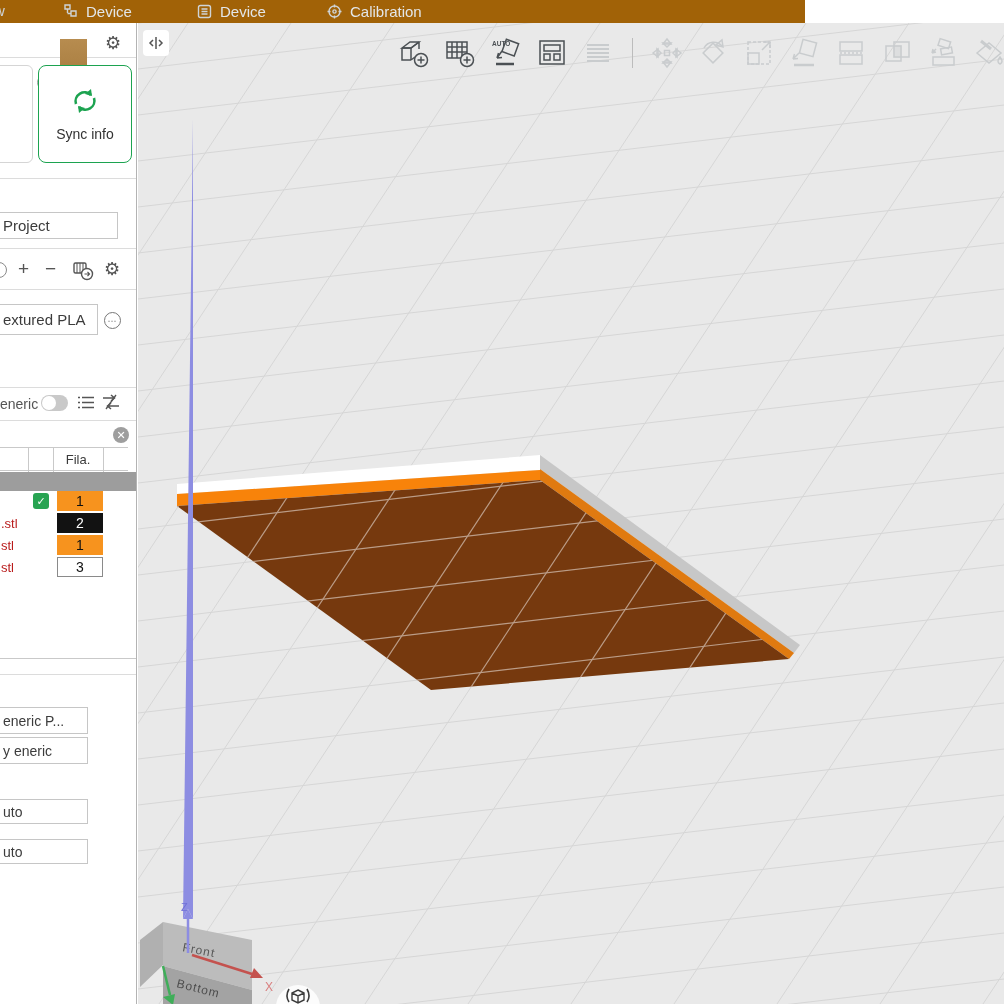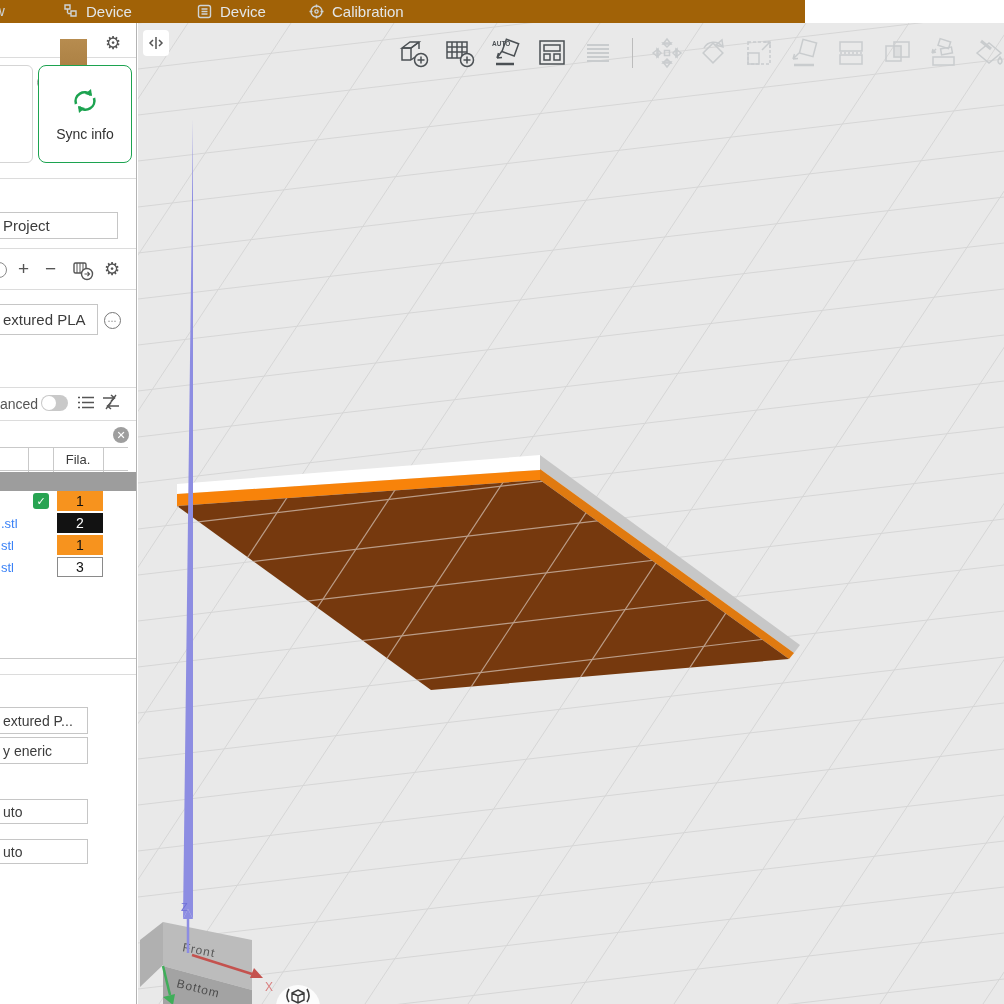--- a/index.html
+++ b/index.html
@@ -6,21 +6,21 @@
   html,body { width:1004px; height:1004px; overflow:hidden; background:#fff;
     font-family:"Liberation Sans", sans-serif; }
 
   
   .topbar { position:absolute; left:0; top:0; width:805px; height:23px;
     background:#a16207; color:#dde1e3; }
   .topbar .frag { position:absolute; left:-6px; top:2px; font-size:15px; color:#cdd2d5; }
   .tab { position:absolute; top:0; height:23px; display:flex; align-items:center;
     gap:7px; font-size:15px; color:#e3e6e8; cursor:default; }
   .tab svg { stroke:#cfd4d7; fill:none; stroke-width:1.4; }
-  .tab-device{ left:62px; } .tab-project{ left:196px; } .tab-calib{ left:308px;justify-content:space-between; }
+  .tab-device{ left:62px; } .tab-project{ left:196px; } .tab-calib{ left:326px;justify-content:space-between; }
 
   
   .sidebar { position:absolute; left:0; top:23px; width:137px; height:981px;
     background:#fff; border-right:1px solid #b3b3b3; overflow:hidden; }
   .divider { position:absolute; left:0; width:137px; height:1px; background:#dcdcdc; }
   .gear { color:#555; font-size:18px; line-height:1; }
   .box { position:absolute; left:-12px; background:#fff; border:1px solid #c6c6c6;
     font-size:15px; color:#3c3c3c; display:flex; align-items:center; padding-left:14px; }
 
   .printer-card { position:absolute; left:-62px; top:42px; width:95px; height:98px;
@@ -50,21 +50,21 @@
     border-radius:50%; color:#fff; font-size:11px; display:flex; align-items:center;
     justify-content:center; cursor:pointer; }
 
   .tbl-head { position:absolute; left:0; top:424px; width:128px; height:24px;
     border-top:1px solid #c9c9c9; border-bottom:1px solid #c9c9c9; background:#fff; }
   .tbl-head .v { position:absolute; top:0; width:1px; height:24px; background:#c9c9c9; }
   .tbl-head .h-lbl { position:absolute; left:53px; top:4px; width:50px; text-align:center;
     font-size:13px; color:#3a3a3a; }
   .sel-band { position:absolute; left:0; top:449px; width:137px; height:19px; background:#9d9d9d; }
   .trow { position:absolute; left:0; width:137px; height:22px; }
-  .trow .nm { position:absolute; left:1px; top:4px; font-size:13px; color:#3b82f6; }
+  .trow .nm { position:absolute; left:1px; top:4px; font-size:13px; color:#b91c1c; }
   .cell { position:absolute; left:57px; top:1px; width:46px; height:20px; text-align:center;
     font-size:14px; line-height:20px; cursor:pointer; }
   .c-orange { background:#f7931e; color:#101010; }
   .c-black  { background:#121212; color:#ffffff; }
   .c-white  { background:#ffffff; color:#101010; border:1px solid #8a8a8a; line-height:18px; }
   .chk { position:absolute; left:33px; top:3px; width:16px; height:16px; background:#28a452;
     border-radius:3px; color:#fff; font-size:11px; display:flex; align-items:center;
     justify-content:center; cursor:pointer; }
   .tbl-bottom { position:absolute; left:0; top:635px; width:137px; height:1px; background:#c9c9c9; }
 
@@ -150,21 +150,21 @@
   <span class="gear" style="position:absolute; left:104px; top:237px;">⚙</span>
 
   <div class="divider" style="top:266px;"></div>
 
   <div class="box" style="top:281px; width:110px; height:31px;">
     <span>extured PLA</span>
   </div>
   <div class="ellipsis-btn">⋯</div>
 
   <div class="divider" style="top:364px;"></div>
-  <span class="adv-label">anced</span>
+  <span class="adv-label">eneric</span>
   <div class="toggle">
       <div class="knob"></div>
     </div>
   <svg style="position:absolute; left:77px; top:372px;" width="18" height="15" viewBox="0 0 18 15">
     <path d="M1 2.5 h2 M5 2.5 h12 M1 7.5 h2 M5 7.5 h12 M1 12.5 h2 M5 12.5 h12" stroke="#555" stroke-width="1.6"></path>
   </svg>
   <svg style="position:absolute; left:101px; top:370px;" width="20" height="18" viewBox="0 0 20 18">
     <path d="M2 5 h11 M10 2 l3.5 3 -3.5 3" fill="none" stroke="#555" stroke-width="1.5"></path>
     <path d="M18 13 h-11 M10 10 l-3.5 3 3.5 3" fill="none" stroke="#555" stroke-width="1.5"></path>
     <path d="M15 2 L5 16" stroke="#555" stroke-width="1.3"></path>
@@ -196,21 +196,21 @@
   </div>
   <div class="trow" style="top:533px;">
     <span class="nm">stl</span>
     <div class="cell c-white">3</div>
   </div>
 
   <div class="tbl-bottom"></div>
   <div class="divider" style="top:651px;"></div>
 
   <div class="box" style="top:684px; width:100px; height:27px; font-size:14px;">
-    <span>extured P...</span>
+    <span>eneric P...</span>
   </div>
   <div class="box" style="top:714px; width:100px; height:27px; font-size:14px;">
     <span>y eneric</span>
   </div>
   <div class="box" style="top:776px; width:100px; height:25px; font-size:14px;">
     <span>uto</span>
   </div>
   <div class="box" style="top:816px; width:100px; height:25px; font-size:14px;">
     <span>uto</span>
   </div>

